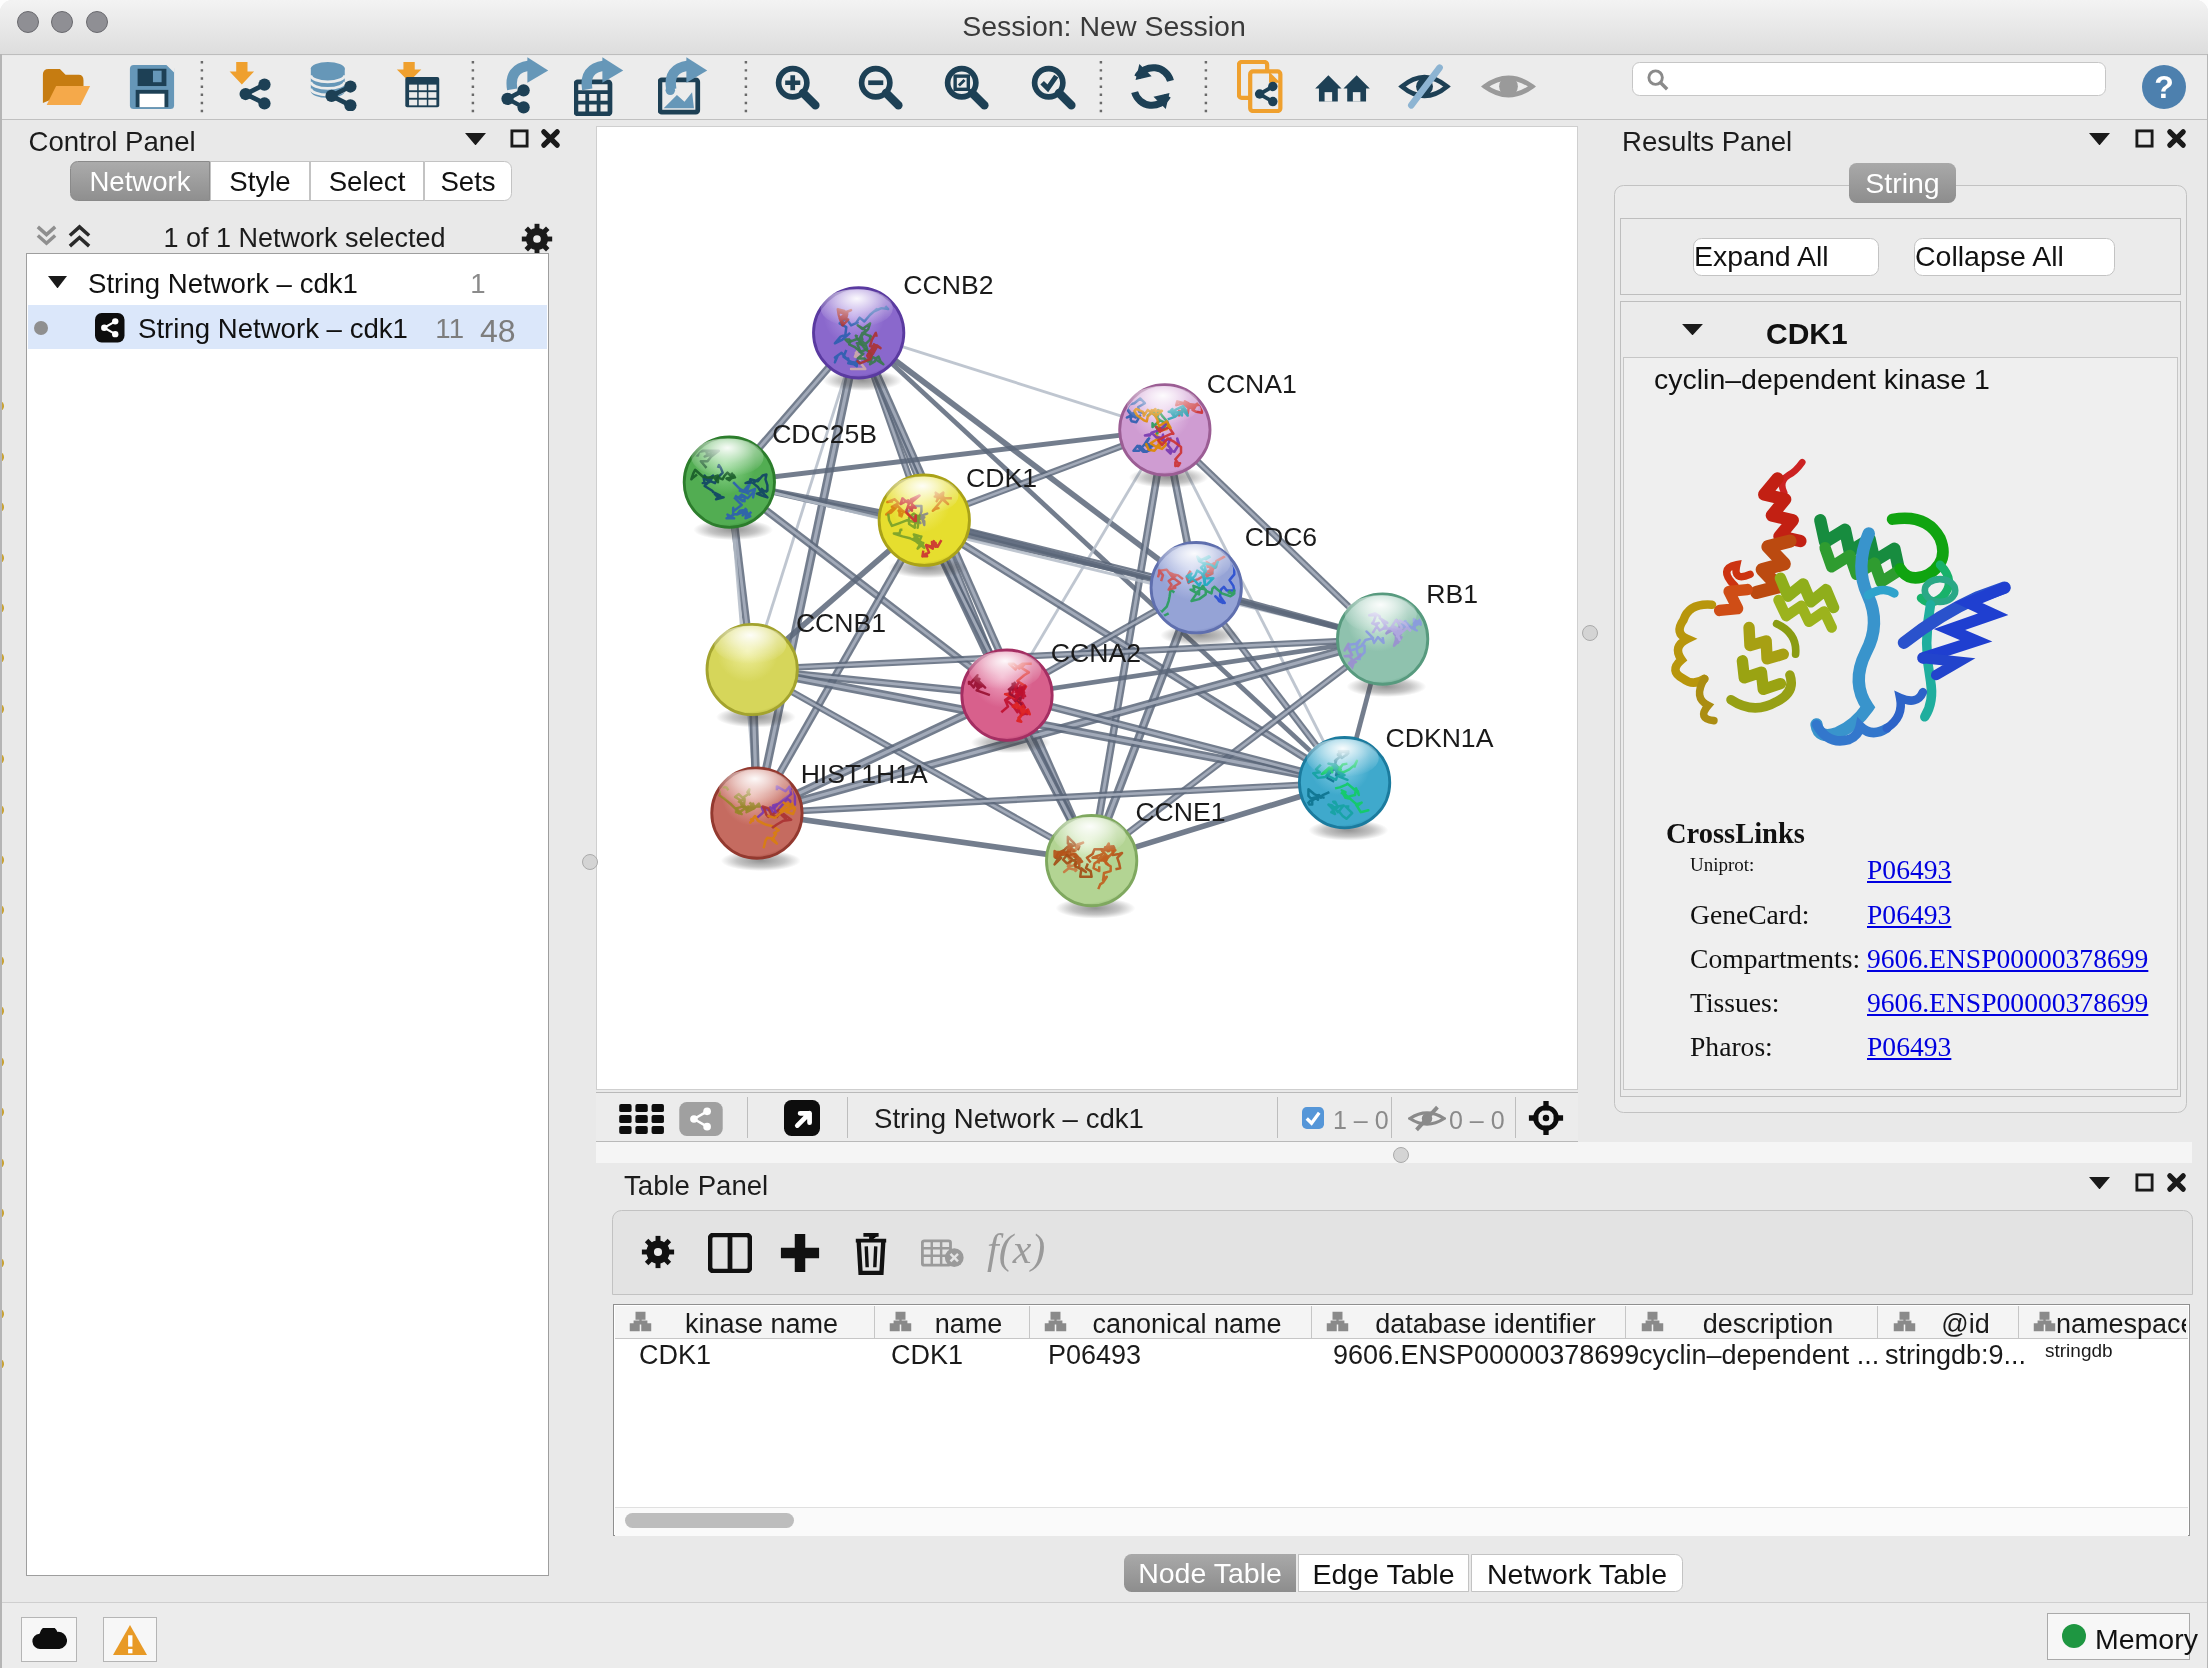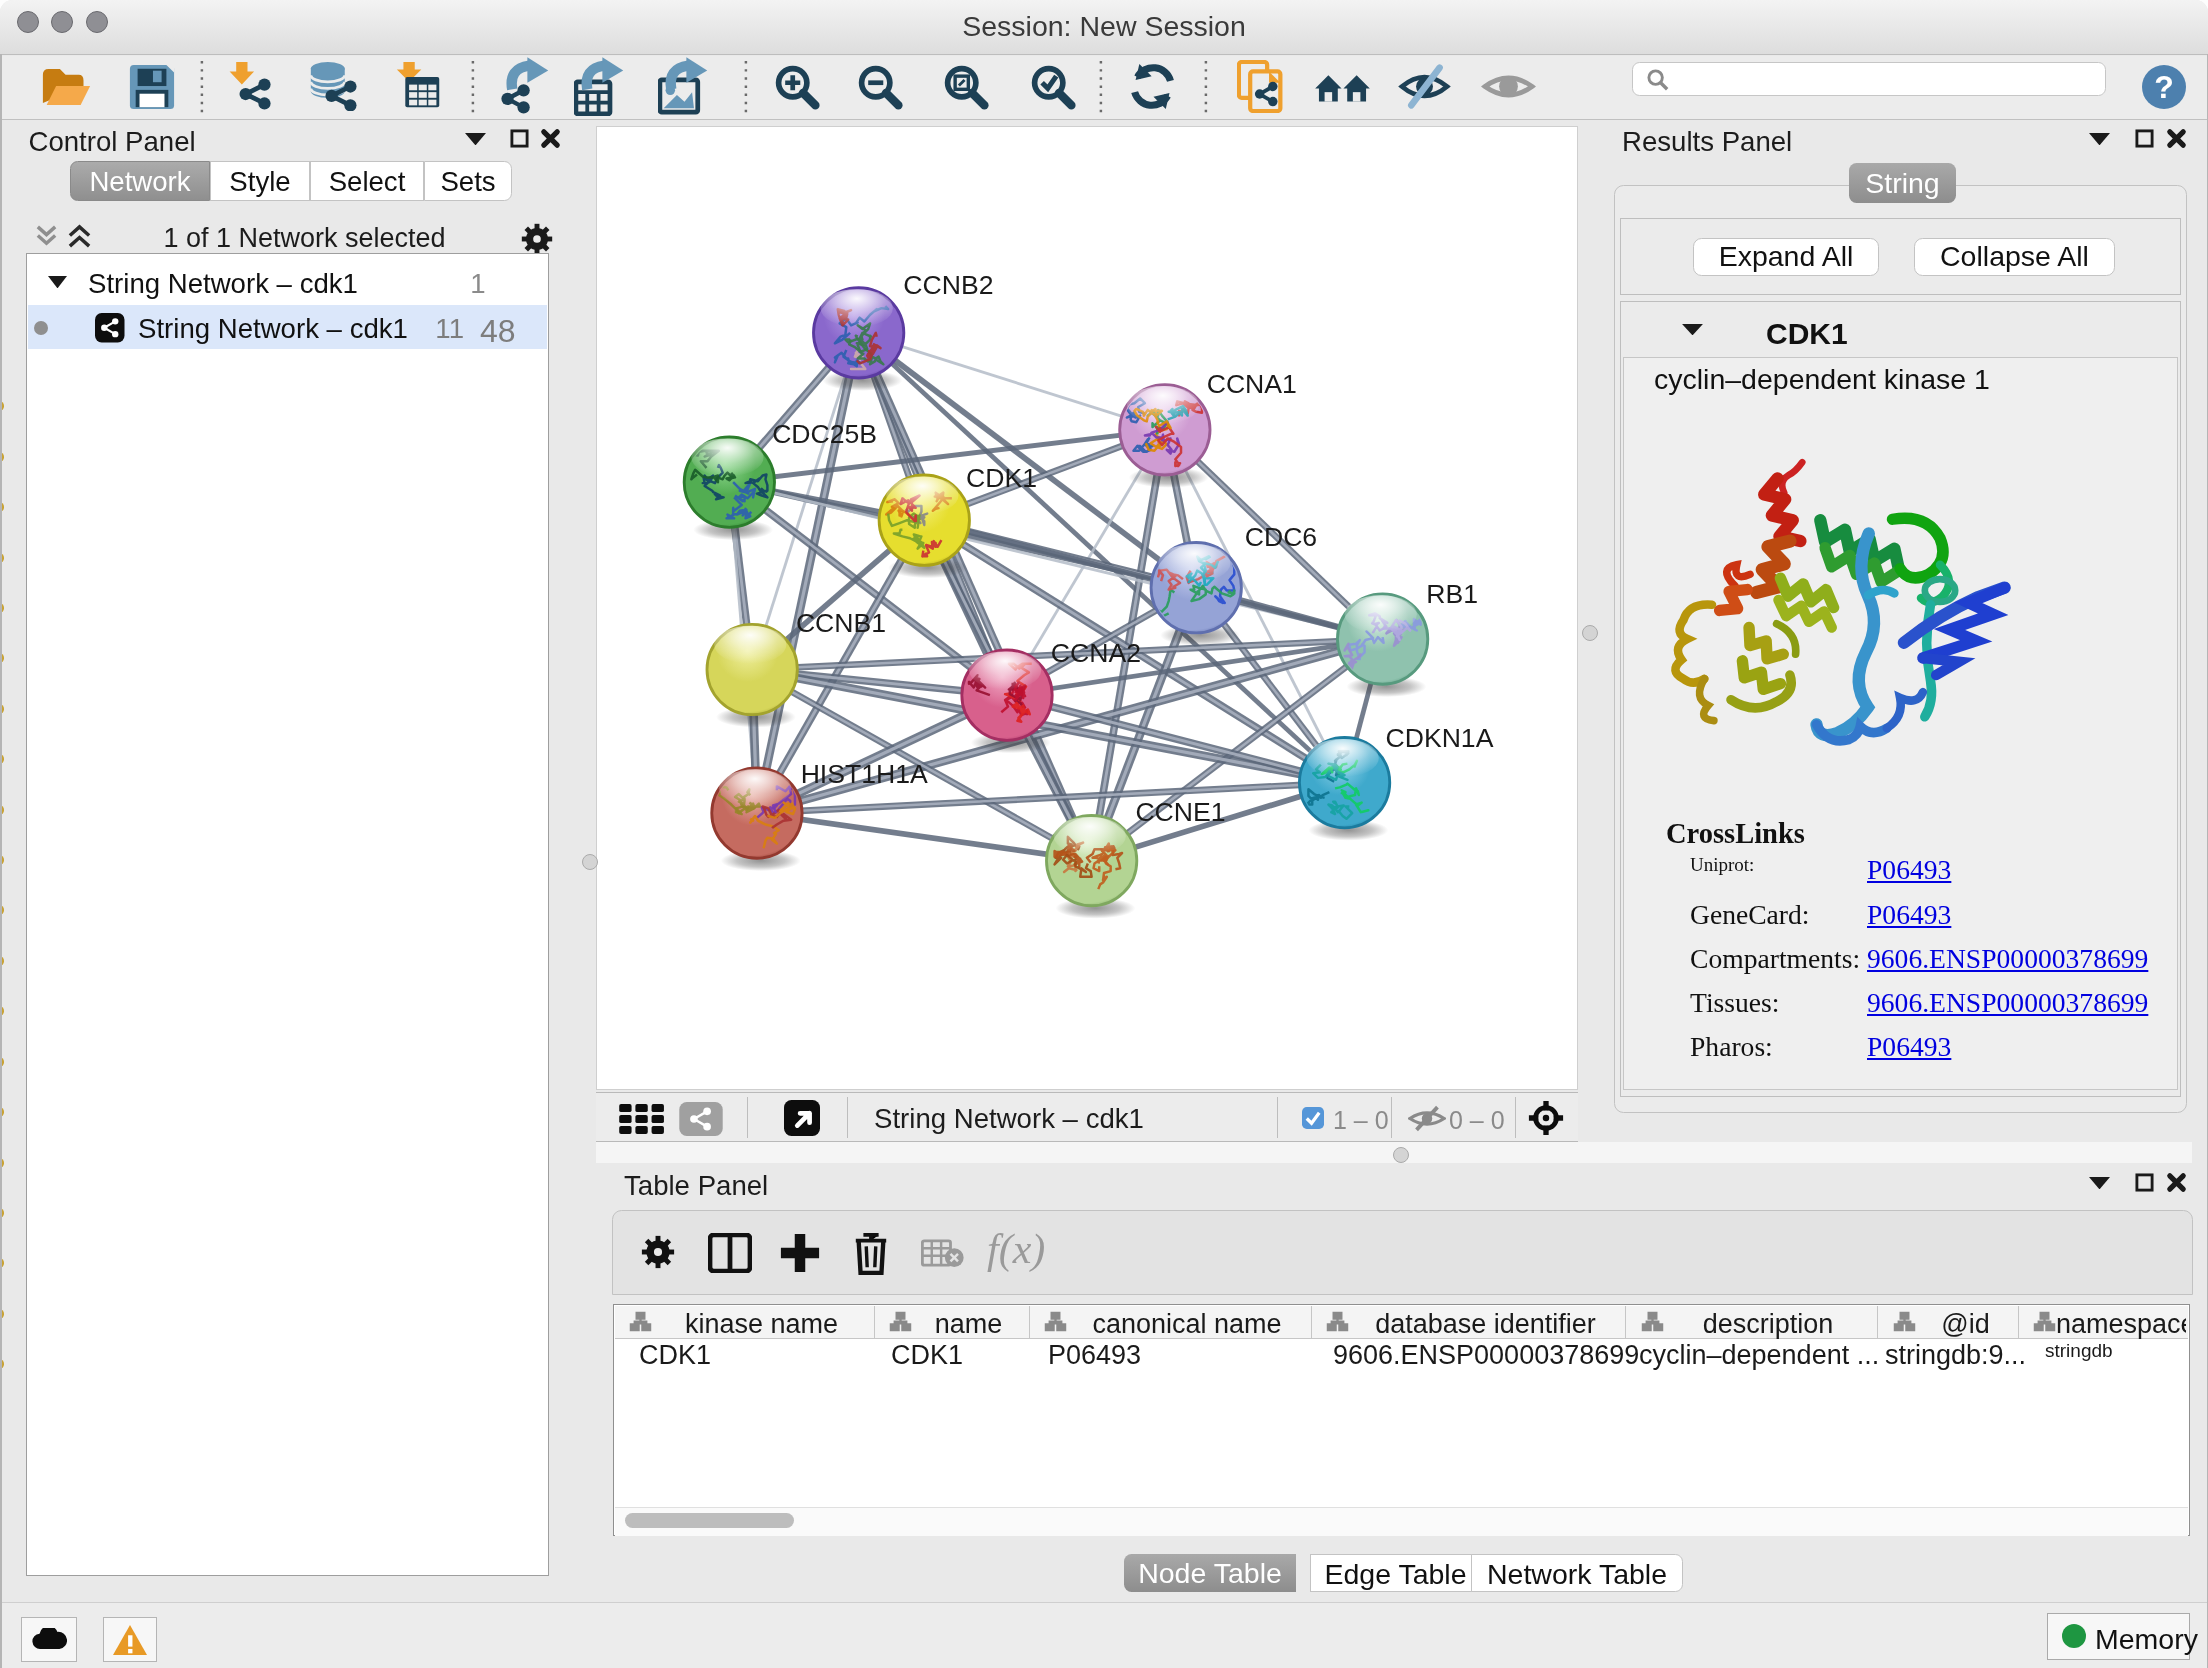--- a/index.html
+++ b/index.html
@@ -1,21 +1,21 @@
 <!DOCTYPE html>
 <html style="font-size:15px"><head><meta charset="utf-8"><title>Session: New Session</title><style>
 html,body{margin:0;padding:0;width:2208px;height:1668px;background:#fdfdfd;
 font-family:"Liberation Sans",sans-serif;overflow:hidden;}
 #win{position:absolute;left:0;top:0;width:2208px;height:1668px;background:#e9e9e9;
 border-radius:12.4px 12.4px 0 0;overflow:hidden;}
 .abs{position:absolute;}
 .hdr{font-size:27.6px;color:#1c1c1c;}
 svg{display:block;}
 .btn{background:#ffffff;border:1.9px solid #c3c3c3;border-radius:8.6px;
-text-align:center;color:#111;}
+color:#111;}
 .link{color:#0000e0;text-decoration:underline;}
 </style></head><body>
 <div id="win">
     <div class="abs" style="left:0;top:0;width:2208px;height:54px;background:linear-gradient(#f3f3f3,#dddddd);border-bottom:1.9px solid #bdbdbd;">
       <div class="abs" style="left:17px;top:10.5px;width:22px;height:22px;border-radius:50%;background:#8f8f94;border:1.4px solid #69696e;box-sizing:border-box;"></div>
       <div class="abs" style="left:51px;top:10.5px;width:22px;height:22px;border-radius:50%;background:#8f8f94;border:1.4px solid #69696e;box-sizing:border-box;"></div>
       <div class="abs" style="left:86px;top:10.5px;width:22px;height:22px;border-radius:50%;background:#8f8f94;border:1.4px solid #69696e;box-sizing:border-box;"></div>
       <div class="abs" style="left:0;top:9.5px;width:2208px;text-align:center;font-size:28.5px;color:#3a3a3a;">Session: New Session</div>
     </div>
     <div class="abs" style="left:0;top:56px;width:2208px;height:63px;background:#ececec;border-bottom:1px solid #c0c0c0;">
@@ -772,21 +772,21 @@
     <div class="abs" style="left:639px;top:1340px;font-size:27px;color:#1a1a1a;">CDK1</div>
     <div class="abs" style="left:891px;top:1340px;font-size:27px;color:#1a1a1a;">CDK1</div>
     <div class="abs" style="left:1048px;top:1340px;font-size:27px;color:#1a1a1a;">P06493</div>
     <div class="abs" style="left:1333px;top:1340px;font-size:27px;color:#1a1a1a;">9606.ENSP00000378699</div>
     <div class="abs" style="left:1639px;top:1340px;font-size:27px;color:#1a1a1a;">cyclin–dependent ...</div>
     <div class="abs" style="left:1885px;top:1340px;font-size:27px;color:#1a1a1a;">stringdb:9...</div>
     <div class="abs" style="left:2045px;top:1340px;font-size:19px;color:#1a1a1a;">stringdb</div>
     <div class="abs" style="left:615px;top:1507px;width:1573px;height:27.6px;background:#fafafa;border-top:1px solid #e0e0e0;"></div>
     <div class="abs" style="left:625px;top:1513px;width:169px;height:15px;background:#bdbdbd;border-radius:7.6px;"></div>
     <div class="abs" style="left:1124px;top:1554px;width:172px;height:38px;background:linear-gradient(#a9a9a9,#8d8d8d);border-radius:7.6px 0 0 7.6px;color:#fff;font-size:28.5px;text-align:center;line-height:38px;">Node Table</div>
-    <div class="abs" style="left:1298px;top:1554px;width:171px;height:38px;background:#fff;border:1px solid #c3c3c3;box-sizing:border-box;color:#111;font-size:28.5px;text-align:center;line-height:38px;margin-left:12px;">Edge Table</div>
+    <div class="abs" style="left:1298px;top:1554px;width:171px;height:38px;background:#fff;border:1px solid #c3c3c3;box-sizing:border-box;color:#111;font-size:28.5px;text-align:center;line-height:38px;">Edge Table</div>
     <div class="abs" style="left:1471px;top:1554px;width:212px;height:38px;background:#fff;border:1px solid #c3c3c3;box-sizing:border-box;border-radius:0 7.6px 7.6px 0;color:#111;font-size:28.5px;text-align:center;line-height:38px;">Network Table</div>
     <div class="abs" style="left:0;top:1602px;width:2208px;height:67px;background:#ececec;border-top:1.9px solid #cfcfcf;"></div>
     <div class="abs" style="left:21px;top:1617px;width:56px;height:45px;background:#f7f7f7;border:1.9px solid #b5b5b5;box-sizing:border-box;"></div>
     <svg class="abs" style="left:31px;top:1628px" width="36" height="23" viewBox="0 0 38 24">
       <path d="M10,22 a8,8 0 0 1 -1,-16 a10,10 0 0 1 19,-2 a7,7 0 0 1 2,18 Z" fill="#0d0d0d"></path>
     </svg>
     <div class="abs" style="left:103px;top:1617px;width:54px;height:45px;background:#f7f7f7;border:1.9px solid #b5b5b5;box-sizing:border-box;"></div>
     <svg class="abs" style="left:111px;top:1623px" width="38" height="34" viewBox="0 0 40 36">
       <path d="M20,2 L38,34 L2,34 Z" fill="#e89a26"></path>
       <rect x="18" y="13" width="4.6" height="12" fill="#fff"></rect>

